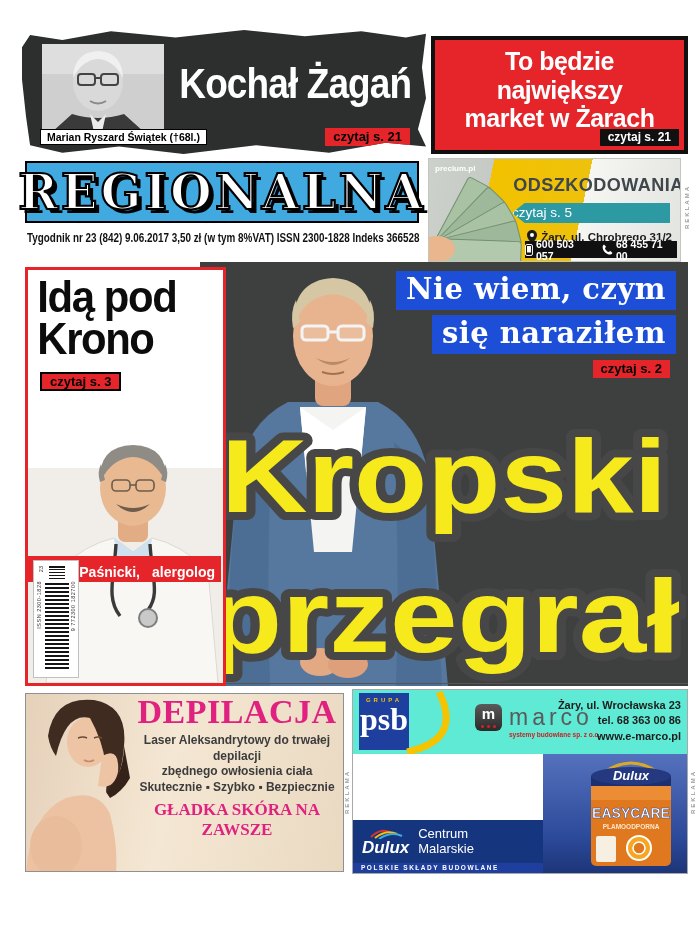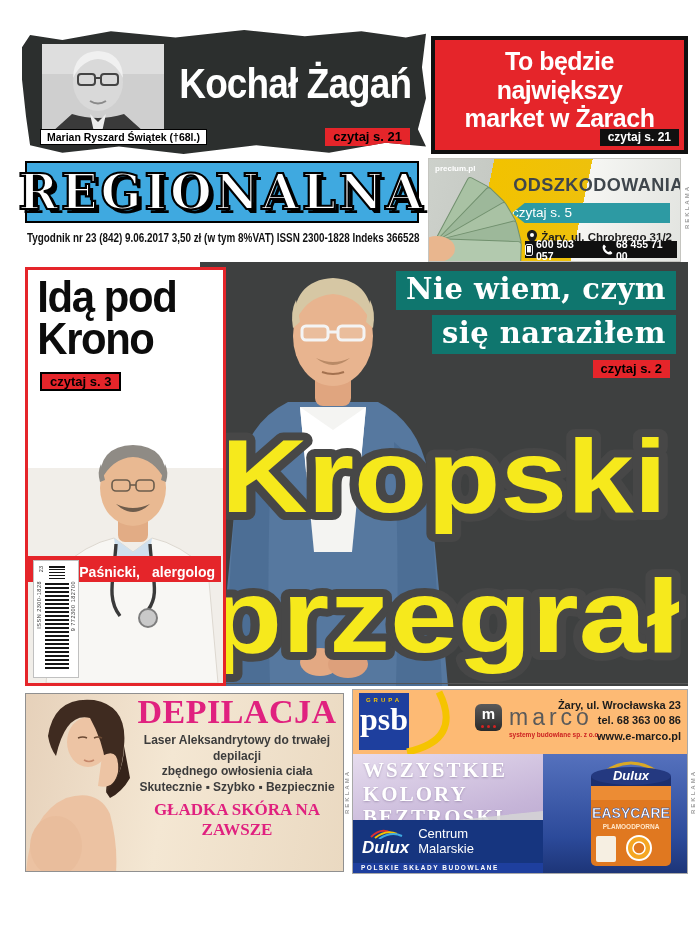--- a/index.html
+++ b/index.html
@@ -49,21 +49,21 @@
     display:flex; align-items:center; justify-content:center; gap:8px; color:#fff; font-weight:bold; font-size:10.5px; }
   .ad1-phones .ph { display:flex; align-items:center; gap:3px; }
 
   .vlabel { position:absolute; writing-mode:vertical-rl; transform:rotate(180deg);
     font-size:6px; letter-spacing:2px; color:#999; font-weight:bold; }
 
   
   .photo-area { position:absolute; left:200px; top:262px; width:488px; height:424px; background:#3e4040; overflow:hidden; }
   .kicker { position:absolute; top:9px; right:12px; text-align:right; }
   .kicker .kline { display:block; width:max-content; margin-left:auto; margin-bottom:5px;
-    background:#0f766e; color:#fff; font-family:"DejaVu Serif", serif; font-weight:bold; font-size:29px;
+    background:#1d4ed8; color:#fff; font-family:"DejaVu Serif", serif; font-weight:bold; font-size:29px;
     padding:1px 10px 4px; letter-spacing:0.5px; }
   .kicker-badge { display:inline-block; margin-top:1px; margin-right:6px; }
   .big-headline { position:absolute; left:2px; top:138px; width:484px; height:284px; }
 
   
   .leftcol { position:absolute; left:25px; top:267px; width:201px; height:419px; background:#fff;
     border:3px solid #e5252a; z-index:5; overflow:hidden; }
   .leftcol-headline { padding:6px 0 0 10px; font-size:45px; font-weight:900; line-height:0.93;
     letter-spacing:-1.5px; color:#0c0c0c; transform:scaleX(0.93); transform-origin:left top; }
   .leftcol-badge { display:inline-block; margin:12px 0 0 12px; background:#e5252a; border:2px solid #000;
@@ -97,21 +97,21 @@
     background:linear-gradient(100deg,#e6d1ba 0%,#f4e7d3 45%,#ead9c1 100%); overflow:hidden; }
   .adL-woman { position:absolute; left:0; top:0; width:120px; height:179px; }
   .adL-content { position:absolute; left:108px; right:3px; top:2px; text-align:center; }
   .adL-title { font-family:"Liberation Serif", serif; font-weight:bold; color:#e0217f; font-size:34px;
     line-height:0.95; letter-spacing:0.5px; }
   .adL-body { margin-top:5px; font-size:12px; font-weight:bold; color:#3c3c3c; line-height:1.3; }
   .adL-slogan { margin-top:4px; font-family:"Liberation Serif", serif; font-weight:bold; color:#e0217f; font-size:17px; }
 
   
   .adR { position:absolute; left:352px; top:689px; width:336px; height:185px; border:1px solid #a8a8a8; background:#fff; }
-  .adR-top { position:relative; height:64px; background:#fdba74; }
+  .adR-top { position:relative; height:64px; background:#5eead4; }
   .psb-logo { position:absolute; left:6px; top:3px; width:50px; height:57px; background:#1e3f9e; text-align:center; }
   .psb-grupa { display:block; color:#f5c400; font-size:6px; font-weight:bold; letter-spacing:3px; padding-top:4px; }
   .psb-name { display:block; color:#fff; font-family:"Liberation Serif", serif; font-weight:bold; font-size:32px; line-height:1.05; }
   .psb-swoosh { position:absolute; left:52px; top:0; width:54px; height:64px; }
   .marco-logo { position:absolute; left:122px; top:14px; }
   .marco-row { display:flex; align-items:center; gap:7px; }
   .marco-m { width:27px; height:27px; background:linear-gradient(180deg,#5a5a5a,#2a2a2a); border-radius:6px;
     color:#fff; font-weight:bold; font-size:15px; text-align:center; line-height:20px; position:relative; }
   .marco-m .dots { position:absolute; left:0; right:0; bottom:3px; display:flex; justify-content:center; gap:3px; }
   .marco-m .dots i { width:3px; height:3px; background:#d42222; border-radius:50%; }
@@ -363,28 +363,20 @@
         </div>
         <div class="marco-sub">systemy budowlane sp. z o.o.</div>
       </div>
       <div class="adR-addr">
         <span>Żary, ul. Wrocławska 23</span><br>
         <span>tel. 68 363 00 86</span><br>
         <span>www.e-marco.pl</span>
       </div>
     </div>
     <div class="adR-bottom">
-      <div class="adR-purple">
-        <div class="adR-slogan">
-          <span>WSZYSTKIE</span><br>
-          <span>KOLORY</span><br>
-          <span>BEZTROSKI</span>
-        </div>
-        <div class="adR-swoosh"></div>
-      </div>
       <div class="adR-blue">
         <svg class="can" viewBox="0 0 104 116">
           <path d="M18,22 Q52,-8 86,22" stroke="#d9a826" stroke-width="3" fill="none"></path>
           <rect x="12" y="20" width="80" height="10" fill="#1c2f6e"></rect>
           <ellipse cx="52" cy="20" rx="40" ry="9" fill="#243980"></ellipse>
           <text x="52" y="24" text-anchor="middle" font-family="Liberation Sans, sans-serif" font-weight="bold" font-style="italic" font-size="13" fill="#ffffff">Dulux</text>
           <rect x="12" y="30" width="80" height="80" rx="5" fill="#e07820"></rect>
           <rect x="12" y="30" width="80" height="14" fill="#ec8c34"></rect>
           <text x="52" y="62" text-anchor="middle" font-family="Liberation Sans, sans-serif" font-weight="bold" font-size="14" fill="#ffffff" stroke="#2c4a9a" stroke-width="0.5">EASYCARE</text>
           <text x="52" y="73" text-anchor="middle" font-family="Liberation Sans, sans-serif" font-weight="bold" font-size="6.5" fill="#ffe6c8">PLAMOODPORNA</text>

